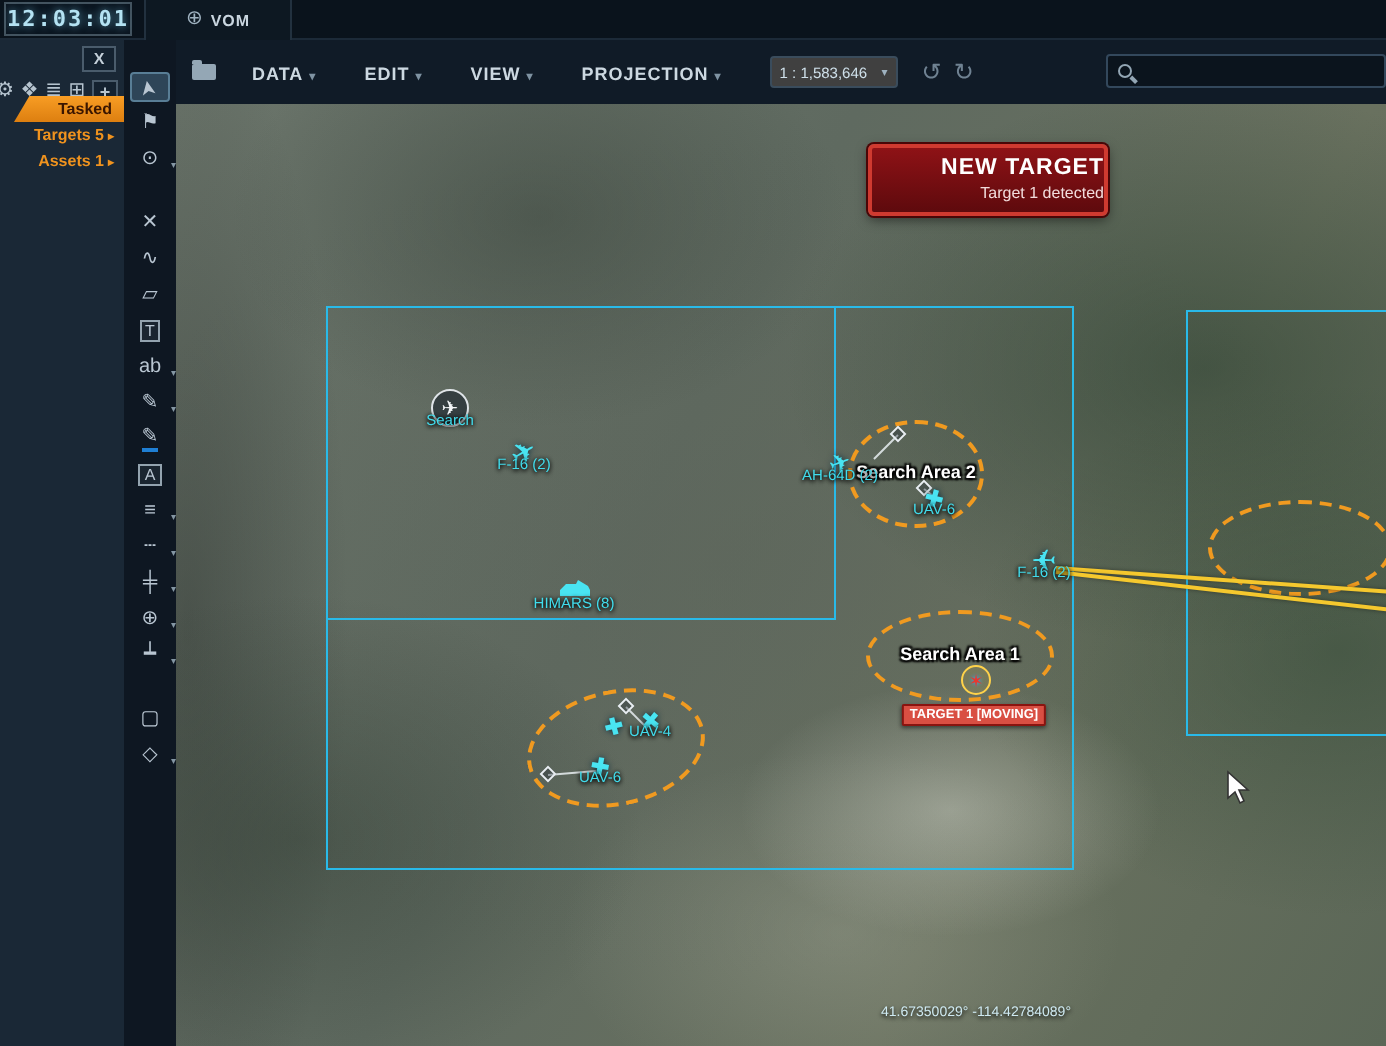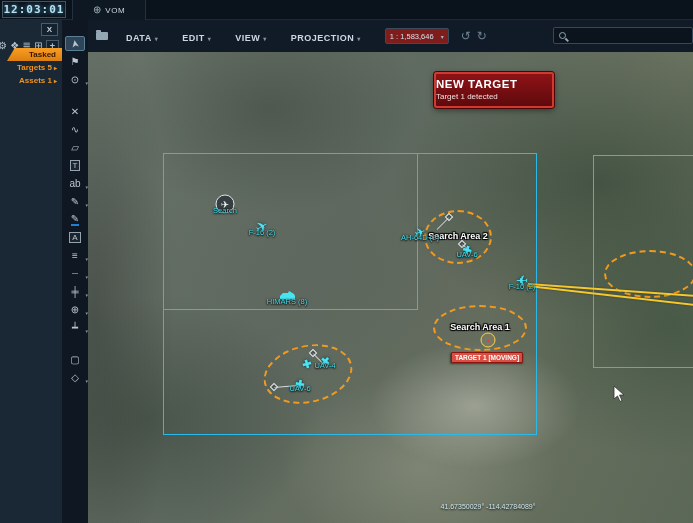--- a/index.html
+++ b/index.html
@@ -12,21 +12,21 @@
             background:#0a131c; border-bottom:1px solid #1c2a38; }
   #clock { position:absolute; left:2px; top:1px; width:64px; height:17px;
            background:#0b1520; border:1px solid #43535f; color:#b4e2f2;
            font-family:"DejaVu Sans Mono", monospace; font-size:11px; font-weight:bold;
            letter-spacing:1px; text-align:center; line-height:15px;
            text-shadow:0 0 4px rgba(120,210,240,.7); }
   #vom-tab { position:absolute; left:72px; top:0; width:74px; height:20px;
              background:#0d1822; border-left:1px solid #22313f; border-right:1px solid #22313f;
              display:flex; align-items:center; justify-content:center; gap:4px; cursor:default; }
   #vom-tab .globe { color:#9fb2c0; font-size:10px; line-height:10px; }
-  #vom-tab .vlabel { color:#c9d5df; font-size:8px; font-weight:normal; letter-spacing:.5px; }
+  #vom-tab .vlabel { color:#c9d5df; font-size:8px; font-weight:bold; letter-spacing:.5px; }
 
   
   #sidebar { position:absolute; left:0; top:20px; width:62px; height:503px;
              background:#1a2836; }
   #panel-close { position:absolute; right:4px; top:3px; width:17px; height:13px;
                  background:#142230; border:1px solid #4a5c6c; color:#c4d0da;
                  font-size:8px; font-weight:bold; text-align:center; line-height:11px; }
   #panel-icons { position:absolute; left:-5px; top:18px; width:67px; height:16px;
                  display:flex; align-items:center; justify-content:space-between; padding:0 3px; }
   #panel-icons .picon { color:#b6c4cf; font-size:10px; line-height:12px; }
@@ -57,21 +57,21 @@
   
   #menubar { position:absolute; left:88px; top:20px; width:605px; height:32px;
              background:#101b27; display:flex; align-items:center; }
   #folder-icon { position:relative; width:12px; height:8px; background:#94a7b5;
                  border-radius:1px; margin:0 18px 0 8px; }
   #folder-icon::before { content:""; position:absolute; left:0; top:-2px; width:5px; height:2px;
                  background:#94a7b5; border-radius:1px 1px 0 0; }
   .menu-item { color:#ccd8e1; font-size:9px; font-weight:bold; letter-spacing:.5px;
                margin-right:24px; cursor:default; }
   .menu-item .mcaret { color:#7f93a2; font-size:6px; margin-left:3px; }
-  #scale-box { width:64px; height:16px; background:#7f1d1d; border:1px solid #3a4c5c;
+  #scale-box { width:64px; height:16px; background:#404040; border:1px solid #3a4c5c;
                border-radius:2px; display:flex; align-items:center; justify-content:space-between;
                padding:0 4px; margin-right:12px; }
   #scale-box .scale-text { color:#cfe0ea; font-size:7.5px; }
   #scale-box .scaret { color:#9fb2c0; font-size:6px; }
   .histbtn { color:#6f8292; font-size:12px; margin-right:6px; line-height:12px; cursor:default; }
   #search-box { position:absolute; right:0; top:7px; width:140px; height:17px;
                 background:#0b141d; border:1px solid #33485c; border-radius:2px;
                 display:flex; align-items:center; padding:0 5px; }
   #search-icon { position:relative; width:7px; height:7px; border:1.5px solid #93a6b4;
                  border-radius:50%; margin-right:5px; flex:none; }
@@ -117,21 +117,21 @@
               display:flex; align-items:center; justify-content:center;
               background:rgba(255,210,74,.12); }
   .tgt-ring span { color:#e8382e; font-size:9px; text-shadow:0 0 2px #3af; }
   #target-badge { position:absolute; transform:translateX(-50%); background:#d94f43;
                   border:1px solid #8a1410; color:#fff; font-size:6.5px; font-weight:bold;
                   padding:1px 3px; white-space:nowrap; border-radius:1px;
                   box-shadow:0 1px 2px rgba(0,0,0,.5); }
   #alert-box { position:absolute; left:346px; top:20px; width:120px; height:36px;
                background:linear-gradient(#8e1216,#5e0a0d); border:2px solid #cf3a30;
                border-radius:3px; box-shadow:0 0 0 1px #4a0607, 0 2px 6px rgba(0,0,0,.5);
-               text-align:left; }
+               text-align:right; }
   #alert-title { color:#fff; font-size:11.5px; font-weight:bold; letter-spacing:.5px; margin-top:4px; }
   #alert-sub { color:#f2dcdc; font-size:8px; margin-top:2px; }
   #coords { position:absolute; left:300px; top:451px; width:200px; text-align:center;
             color:#cfeaf2; font-size:7px; text-shadow:0 1px 2px #000; }
   #mouse-cursor { position:absolute; left:525px; top:333px; }
 </style>
 </head>
 <body>
 
 <div id="app">

